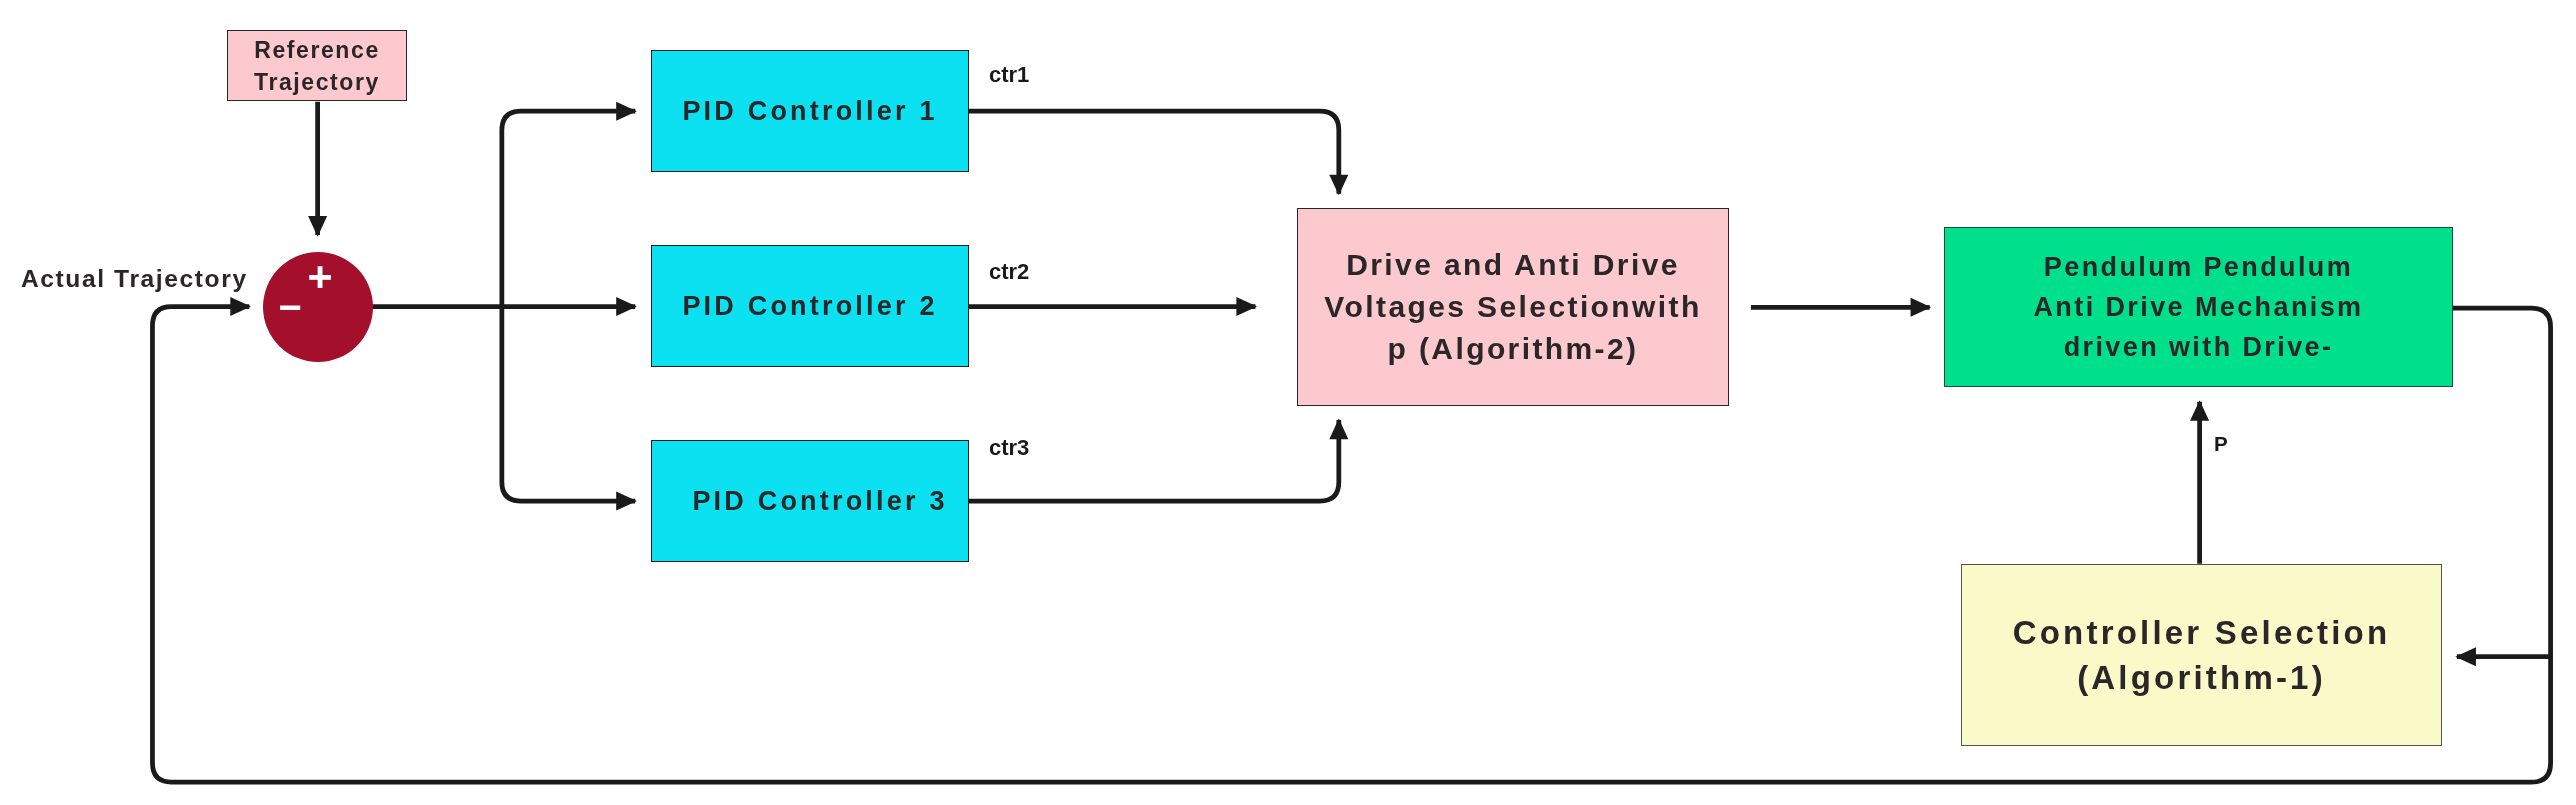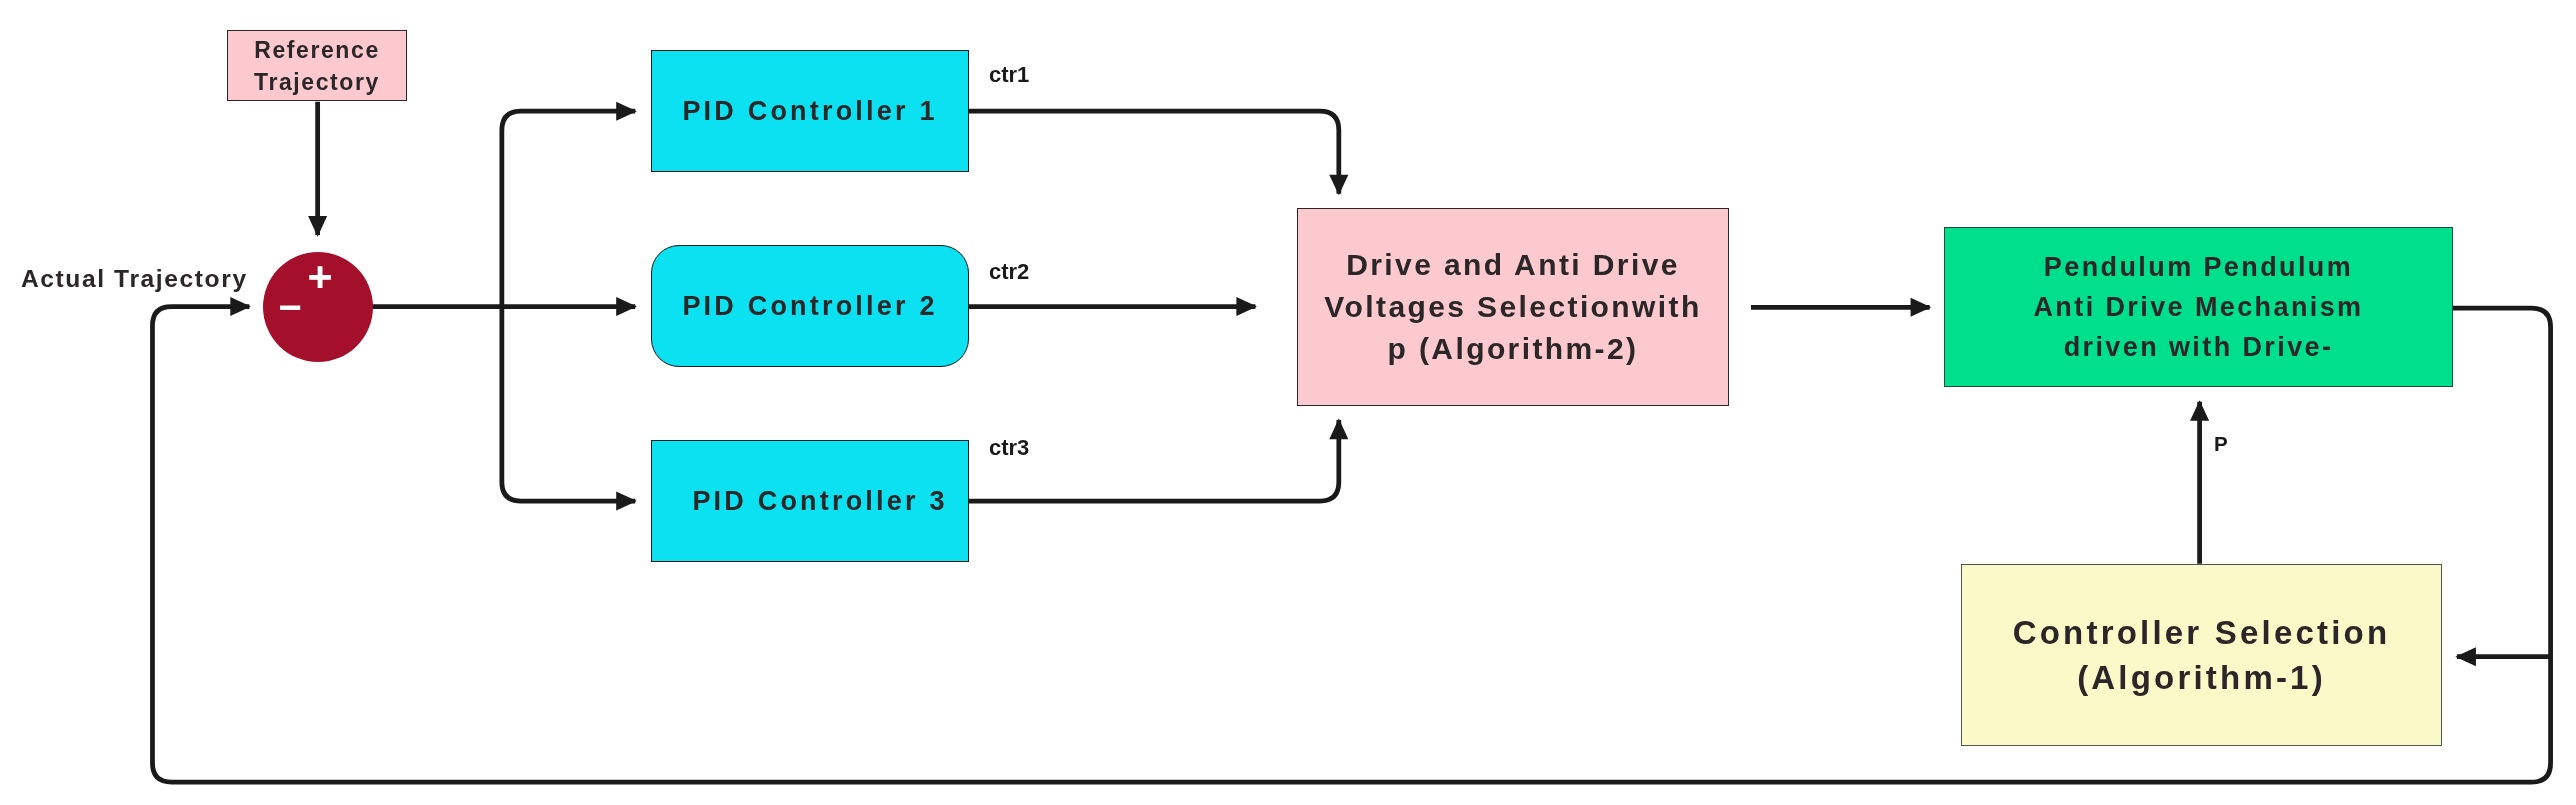--- a/index.html
+++ b/index.html
@@ -33,21 +33,21 @@
   #sum .minus{position:absolute;left:11px;top:35px;width:32px;text-align:center;
     color:#ffffff;font-size:40px;line-height:40px;font-weight:700;}
   
   #actual-label{position:absolute;left:12.7px;top:265px;width:235px;
     text-align:right;color:#2b2627;font-size:24.6px;font-weight:700;letter-spacing:1.6px;}
   
   .pid{left:651px;width:318px;height:122px;
     background:#0ce1f1;border:1.6px solid #1a1a1a;
     font-size:27px;letter-spacing:3.2px;}
   #pid1{top:50px;}
-  #pid2{top:245px;border-radius:28px;}
+  #pid2{top:245px;}
   #pid3{top:440px;}
   
   .wire-label{position:absolute;color:#1a1a1a;font-size:22px;font-weight:700;letter-spacing:0;}
   #lbl-ctr1{left:989px;top:62px;}
   #lbl-ctr2{left:989px;top:259px;}
   #lbl-ctr3{left:989px;top:435px;}
   #lbl-p{left:2214px;top:432px;font-size:20.6px;}
   
   #drive-box{left:1270px;top:208px;width:432px;height:198px;
     background:#fbc9ce;border:1.6px solid #2b2627;

